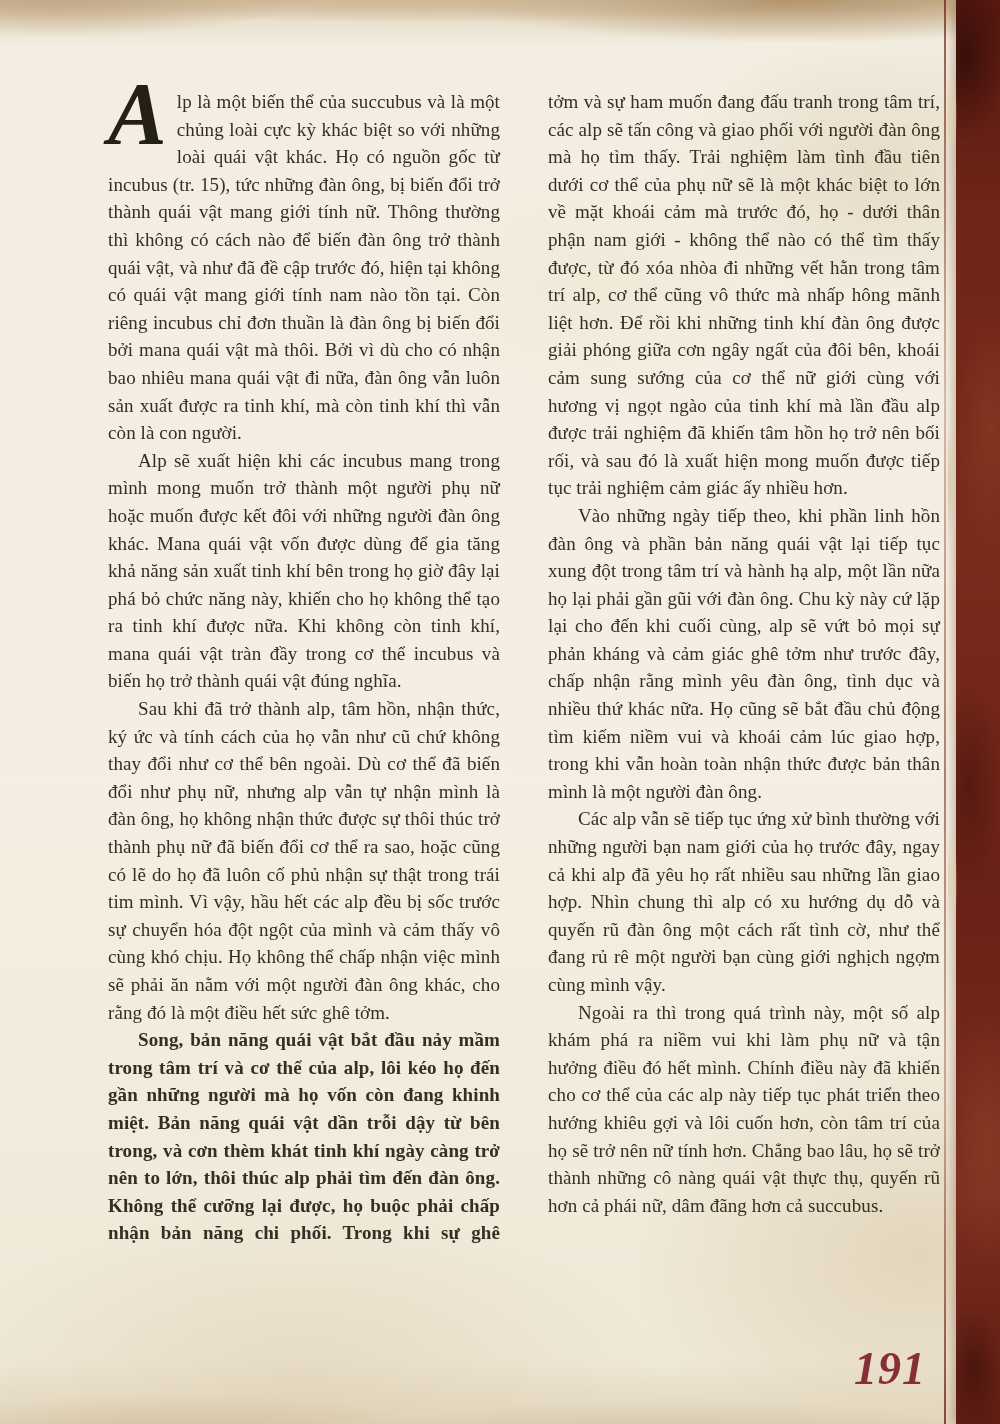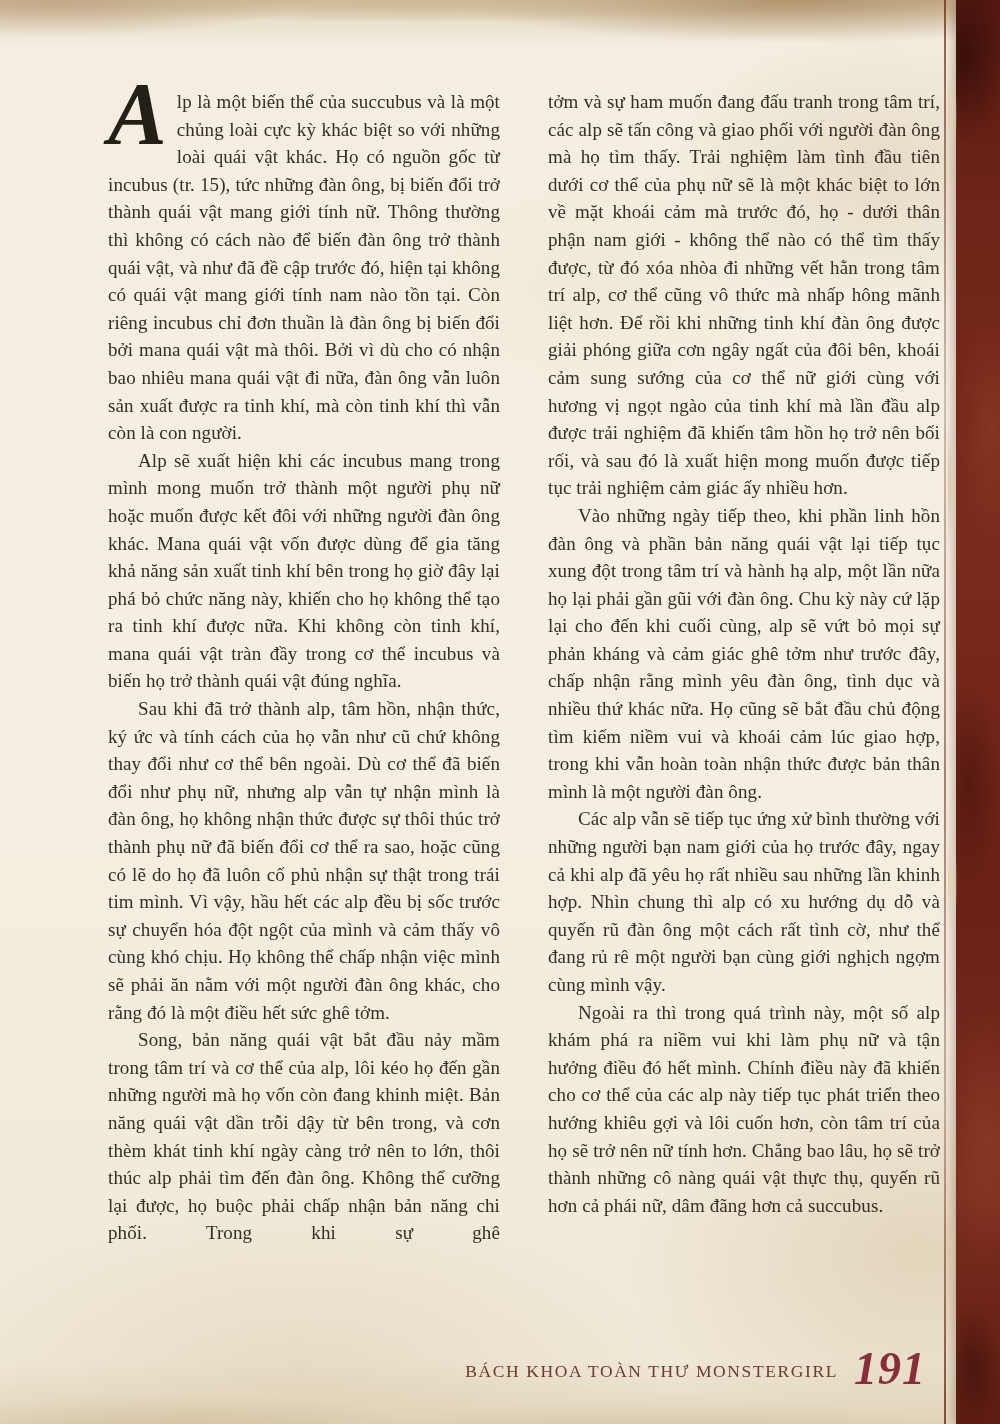--- a/index.html
+++ b/index.html
@@ -65,21 +65,21 @@
   .col{
     position:absolute;top:0;width:392px;
     font-size:19px;line-height:27.6px;color:#362e24;
     text-align:justify;letter-spacing:.1px;
   }
   .col-left{left:0;}
   .col-right{left:440px;}
   .col p{margin:0;text-indent:30px;}
   .col p.first{text-indent:0;}
   .col p.no-indent{text-indent:0;}
-  .col p.cont-out{text-align-last:justify;}
+  .col p.cont-out{text-align-last:justify;font-weight:bold;}
   .dropcap{
     float:left;font-size:88px;line-height:60px;font-style:italic;font-weight:bold;
     color:#241f17;margin:-4px 10px 0 0;
   }
 
   
   .footer{
     position:absolute;top:1346px;right:74px;display:flex;align-items:center;gap:16px;
   }
   .footer-title{
@@ -102,21 +102,20 @@
 <div class="page-content">
   <div class="col col-left">
     <p class="para first"><span class="dropcap">A</span><span>lp là một biến thể của succubus và là một chủng loài cực kỳ khác biệt so với những loài quái vật khác. Họ có nguồn gốc từ incubus (tr. 15), tức những đàn ông, bị biến đổi trở thành quái vật mang giới tính nữ. Thông thường thì không có cách nào để biến đàn ông trở thành quái vật, và như đã đề cập trước đó, hiện tại không có quái vật mang giới tính nam nào tồn tại. Còn riêng incubus chỉ đơn thuần là đàn ông bị biến đổi bởi mana quái vật mà thôi. Bởi vì dù cho có nhận bao nhiêu mana quái vật đi nữa, đàn ông vẫn luôn sản xuất được ra tinh khí, mà còn tinh khí thì vẫn còn là con người.</span></p>
     <p class="para">Alp sẽ xuất hiện khi các incubus mang trong mình mong muốn trở thành một người phụ nữ hoặc muốn được kết đôi với những người đàn ông khác. Mana quái vật vốn được dùng để gia tăng khả năng sản xuất tinh khí bên trong họ giờ đây lại phá bỏ chức năng này, khiến cho họ không thể tạo ra tinh khí được nữa. Khi không còn tinh khí, mana quái vật tràn đầy trong cơ thể incubus và biến họ trở thành quái vật đúng nghĩa.</p>
     <p class="para">Sau khi đã trở thành alp, tâm hồn, nhận thức, ký ức và tính cách của họ vẫn như cũ chứ không thay đổi như cơ thể bên ngoài. Dù cơ thể đã biến đổi như phụ nữ, nhưng alp vẫn tự nhận mình là đàn ông, họ không nhận thức được sự thôi thúc trở thành phụ nữ đã biến đổi cơ thể ra sao, hoặc cũng có lẽ do họ đã luôn cố phủ nhận sự thật trong trái tim mình. Vì vậy, hầu hết các alp đều bị sốc trước sự chuyển hóa đột ngột của mình và cảm thấy vô cùng khó chịu. Họ không thể chấp nhận việc mình sẽ phải ăn nằm với một người đàn ông khác, cho rằng đó là một điều hết sức ghê tởm.</p>
     <p class="para cont-out">Song, bản năng quái vật bắt đầu nảy mầm trong tâm trí và cơ thể của alp, lôi kéo họ đến gần những người mà họ vốn còn đang khinh miệt. Bản năng quái vật dần trỗi dậy từ bên trong, và cơn thèm khát tinh khí ngày càng trở nên to lớn, thôi thúc alp phải tìm đến đàn ông. Không thể cưỡng lại được, họ buộc phải chấp nhận bản năng chi phối. Trong khi sự ghê</p>
   </div>
   <div class="col col-right">
     <p class="para no-indent">tởm và sự ham muốn đang đấu tranh trong tâm trí, các alp sẽ tấn công và giao phối với người đàn ông mà họ tìm thấy. Trải nghiệm làm tình đầu tiên dưới cơ thể của phụ nữ sẽ là một khác biệt to lớn về mặt khoái cảm mà trước đó, họ - dưới thân phận nam giới - không thể nào có thể tìm thấy được, từ đó xóa nhòa đi những vết hằn trong tâm trí alp, cơ thể cũng vô thức mà nhấp hông mãnh liệt hơn. Để rồi khi những tinh khí đàn ông được giải phóng giữa cơn ngây ngất của đôi bên, khoái cảm sung sướng của cơ thể nữ giới cùng với hương vị ngọt ngào của tinh khí mà lần đầu alp được trải nghiệm đã khiến tâm hồn họ trở nên bối rối, và sau đó là xuất hiện mong muốn được tiếp tục trải nghiệm cảm giác ấy nhiều hơn.</p>
     <p class="para">Vào những ngày tiếp theo, khi phần linh hồn đàn ông và phần bản năng quái vật lại tiếp tục xung đột trong tâm trí và hành hạ alp, một lần nữa họ lại phải gần gũi với đàn ông. Chu kỳ này cứ lặp lại cho đến khi cuối cùng, alp sẽ vứt bỏ mọi sự phản kháng và cảm giác ghê tởm như trước đây, chấp nhận rằng mình yêu đàn ông, tình dục và nhiều thứ khác nữa. Họ cũng sẽ bắt đầu chủ động tìm kiếm niềm vui và khoái cảm lúc giao hợp, trong khi vẫn hoàn toàn nhận thức được bản thân mình là một người đàn ông.</p>
-    <p class="para">Các alp vẫn sẽ tiếp tục ứng xử bình thường với những người bạn nam giới của họ trước đây, ngay cả khi alp đã yêu họ rất nhiều sau những lần khinh hợp. Nhìn chung thì alp có xu hướng dụ dỗ và quyến rũ đàn ông một cách rất tình cờ, như thể đang rủ rê một người bạn cùng giới nghịch ngợm cùng mình vậy.</p>
+    <p class="para">Các alp vẫn sẽ tiếp tục ứng xử bình thường với những người bạn nam giới của họ trước đây, ngay cả khi alp đã yêu họ rất nhiều sau những lần giao hợp. Nhìn chung thì alp có xu hướng dụ dỗ và quyến rũ đàn ông một cách rất tình cờ, như thể đang rủ rê một người bạn cùng giới nghịch ngợm cùng mình vậy.</p>
     <p class="para">Ngoài ra thì trong quá trình này, một số alp khám phá ra niềm vui khi làm phụ nữ và tận hưởng điều đó hết mình. Chính điều này đã khiến cho cơ thể của các alp này tiếp tục phát triển theo hướng khiêu gợi và lôi cuốn hơn, còn tâm trí của họ sẽ trở nên nữ tính hơn. Chẳng bao lâu, họ sẽ trở thành những cô nàng quái vật thực thụ, quyến rũ hơn cả phái nữ, dâm đãng hơn cả succubus.</p>
   </div>
 </div>
 
 <div class="footer">
-  <span class="footer-title">BÁCH KHOA TOÀN THƯ MONSTERGIRL</span>
   <span class="page-number">191</span>
 </div>
 
 </body></html>

